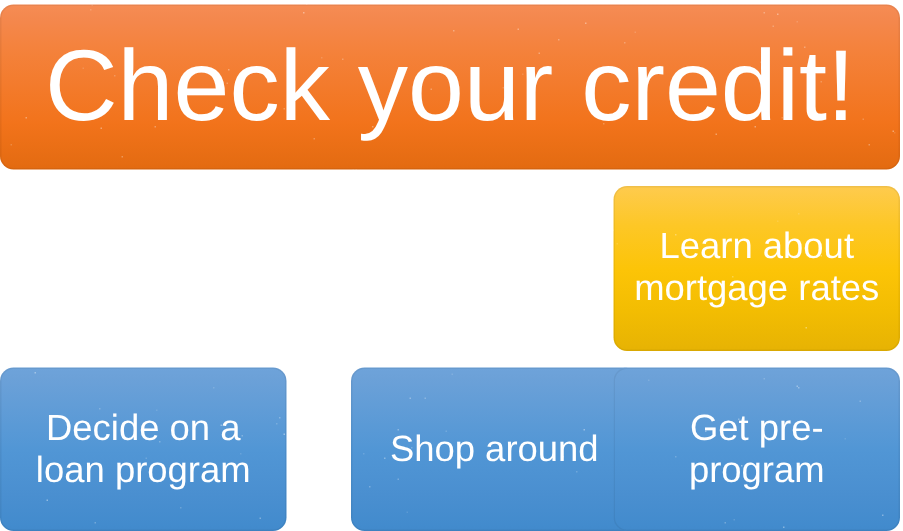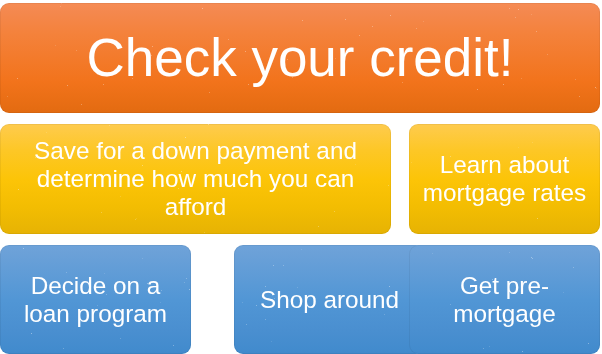--- a/index.html
+++ b/index.html
@@ -1,55 +1,50 @@
 <!DOCTYPE html>
 <html><head>
 <meta charset="utf-8">
 <style>
   html,body{margin:0;padding:0;}
   body{width:602px;height:354px;background:#ffffff;font-family:"Liberation Sans",sans-serif;overflow:hidden;}
   .stage{position:relative;width:602px;height:354px;}
   .tile{position:absolute;display:flex;align-items:center;justify-content:center;text-align:center;color:#fff;border-radius:9px;box-shadow:inset 0 0 0 1px rgba(0,0,0,0.055);}
   .tile .lbl{display:block;white-space:pre-line;}
   .t-title{left:0px;top:3px;width:600px;height:110px;background:linear-gradient(180deg,#f68c55 0%,#f4884e 8%,#f4823c 27%,#f2731b 72%,#e56c12 96%,#e26a10 100%);}
-  .t-title .lbl{font-size:53px;line-height:60px;}
+  .t-title .lbl{font-size:67px;line-height:60px;}
   .t-save{left:0px;top:124px;width:391px;height:110px;background:linear-gradient(180deg,#fecb4e 0%,#fdc726 24%,#fcc407 51%,#f3bd02 75%,#e8b403 97%,#e6b203 100%);}
   .t-learn{left:409px;top:124px;width:191px;height:110px;background:linear-gradient(180deg,#fecb4e 0%,#fdc726 24%,#fcc407 51%,#f3bd02 75%,#e8b403 97%,#e6b203 100%);}
   .t-decide{left:0px;top:245px;width:191px;height:109px;background:linear-gradient(180deg,#6ea3da 0%,#6ca1d8 6%,#5196d5 51%,#4a8fd0 78%,#428bcd 97%,#4189cb 100%);}
   .t-shop{left:201px;top:245px;width:191px;height:109px;background:linear-gradient(180deg,#6ea3da 0%,#6ca1d8 6%,#5196d5 51%,#4a8fd0 78%,#428bcd 97%,#4189cb 100%);margin-left:33px;}
   .t-pre{left:409px;top:245px;width:191px;height:109px;background:linear-gradient(180deg,#6ea3da 0%,#6ca1d8 6%,#5196d5 51%,#4a8fd0 78%,#428bcd 97%,#4189cb 100%);}
   .sub .lbl{font-size:24.3px;line-height:27.8px;position:relative;top:0px;}
   .speckles{position:absolute;left:0;top:0;width:602px;height:354px;pointer-events:none;}
 </style>
 </head>
 <body>
 
 <div class="stage">
   <div class="tile t-title">
       <span class="lbl">Check your credit!</span>
     </div>
-  <div class="tile sub t-save">
-      <span class="lbl">Save for a down payment and
-determine how much you can
-afford</span>
-    </div>
   <div class="tile sub t-learn">
       <span class="lbl">Learn about
 mortgage rates</span>
     </div>
   <div class="tile sub t-decide">
       <span class="lbl">Decide on a
 loan program</span>
     </div>
   <div class="tile sub t-shop">
       <span class="lbl">Shop around</span>
     </div>
   <div class="tile sub t-pre">
       <span class="lbl">Get pre-
-mortgage</span>
+program</span>
     </div>
   <svg class="speckles" width="602" height="354" viewBox="0 0 602 354" aria-hidden="true">
       <g fill="#ffffff">
         <rect x="518" y="147" width="1" height="1" opacity="0.13"></rect>
         <rect x="235" y="113" width="1" height="1" opacity="0.17"></rect>
         <rect x="297" y="287" width="1" height="1" opacity="0.16"></rect>
         <rect x="345" y="237" width="1" height="1" opacity="0.15"></rect>
         <rect x="76" y="50" width="1" height="1" opacity="0.21"></rect>
         <rect x="103" y="84" width="1" height="1" opacity="0.31"></rect>
         <rect x="402" y="82" width="1" height="1" opacity="0.24"></rect>

